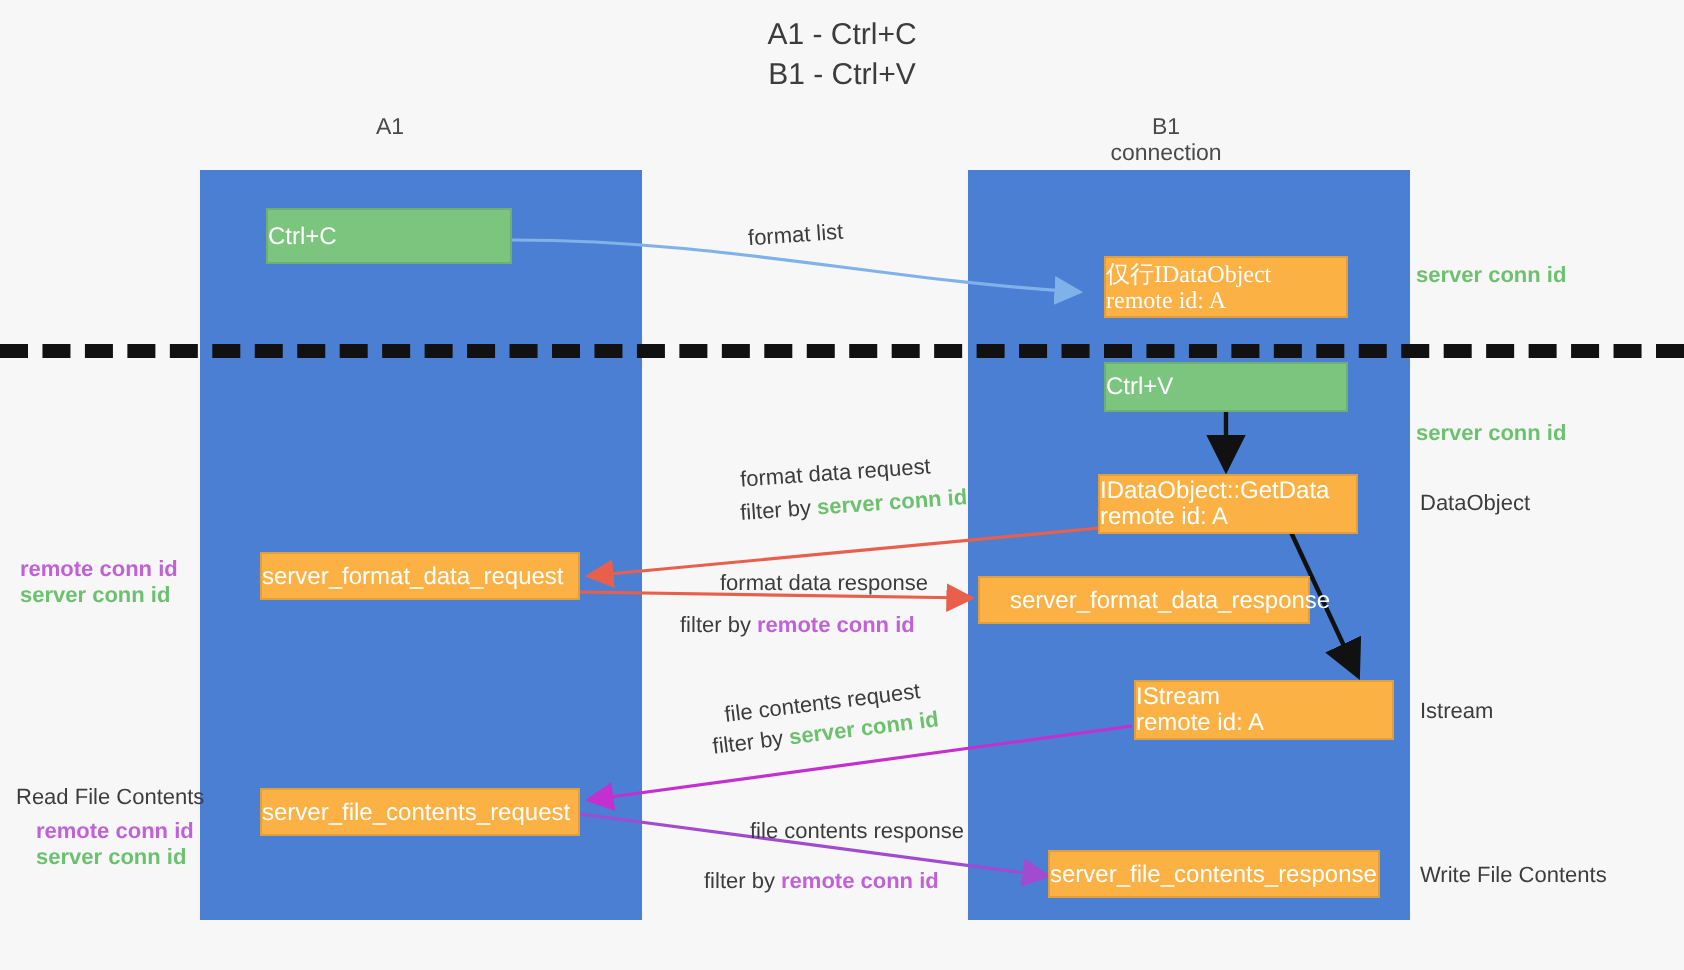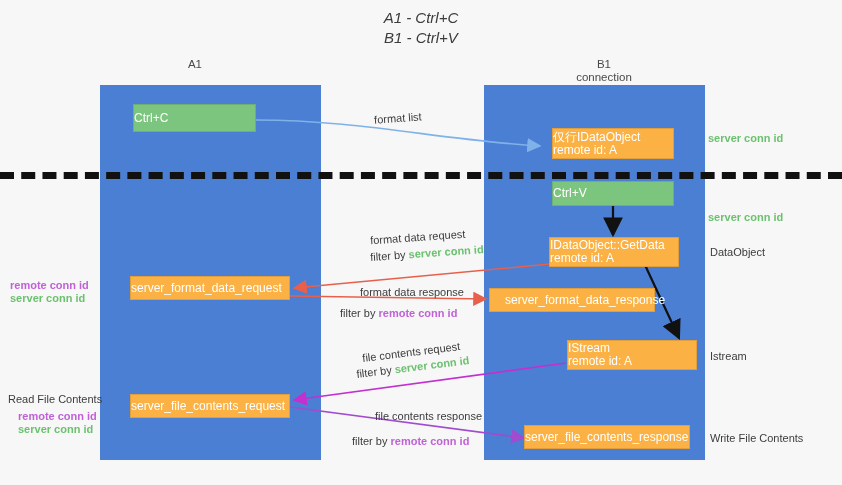--- a/index.html
+++ b/index.html
@@ -22,21 +22,20 @@
 
   
   .title-block {
     position: absolute;
     left: 0; right: 0;
     top: 8px;
     text-align: center;
     font-size: 15px;
     line-height: 20px;
     color: #3c3c3c;
-    font-style: italic;
   }
 
   
   .lane-header {
     position: absolute;
     text-align: center;
     font-size: 11.5px;
     line-height: 13px;
     color: #4a4a4a;
   }
@@ -100,21 +99,21 @@
 <div id="stage">
 
   <div class="title-block">
     <div>A1 - Ctrl+C</div>
     <div>B1 - Ctrl+V</div>
   </div>
 
   <div class="lane-header" style="left:120px; top:58px; width:150px;">
     <div>A1</div>
   </div>
-  <div class="lane-header" style="left:529px; top:58px; width:150px;">
+  <div class="lane-header" style="left:508px; top:58px; width:150px;">
     <div>B1</div>
     <div>connection</div>
   </div>
 
   <div class="lane" style="left:100px; top:85px; width:221px; height:375px;"></div>
   <div class="lane" style="left:484px; top:85px; width:221px; height:375px;"></div>
 
   <svg class="overlay" viewBox="0 0 842 485">
     <defs>
       <marker id="ah-blue" markerWidth="9" markerHeight="9" refX="8" refY="4.5" orient="auto">
@@ -146,21 +145,21 @@
 
     <path d="M566,363 L294,400" stroke="#c42fd0" stroke-width="1.6" fill="none" marker-end="url(#ah-magenta)"></path>
 
     <path d="M290,407 L524,438" stroke="#a14bd0" stroke-width="1.6" fill="none" marker-end="url(#ah-purple)"></path>
   </svg>
 
   <div class="node green" style="left:133px; top:104px; width:123px; height:28px;">
     <span class="ln">Ctrl+C</span>
   </div>
 
-  <div class="node orange" style="left:552px; top:128px; width:122px; height:31px;">
+  <div class="node orange" style="left:552px; top:128px; width:122px; height:31px;font-family:Liberation Serif, serif;">
     <span class="ln">仅行IDataObject</span>
     <span class="ln">remote id: A</span>
   </div>
 
   <div class="node green" style="left:552px; top:181px; width:122px; height:25px;">
     <span class="ln">Ctrl+V</span>
   </div>
 
   <div class="node orange" style="left:549px; top:237px; width:130px; height:30px;">
     <span class="ln">IDataObject::GetData</span>

